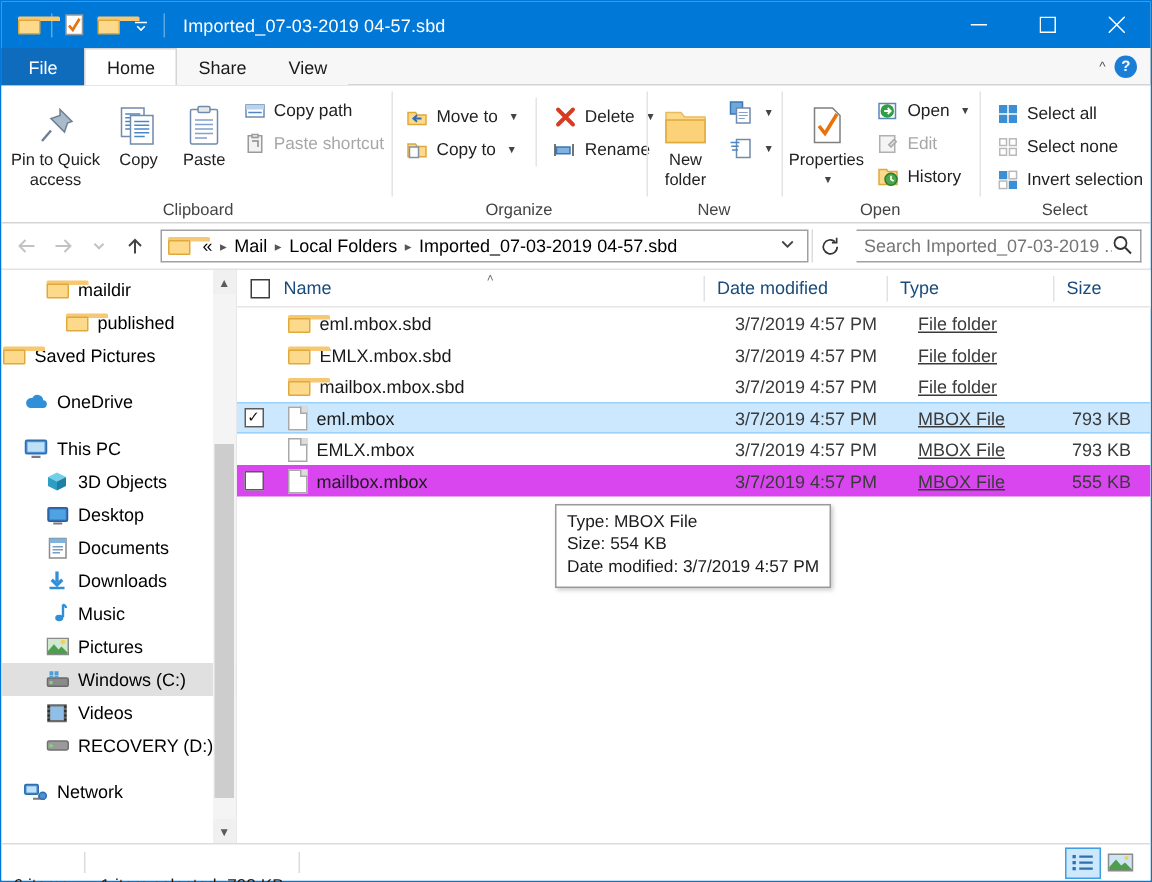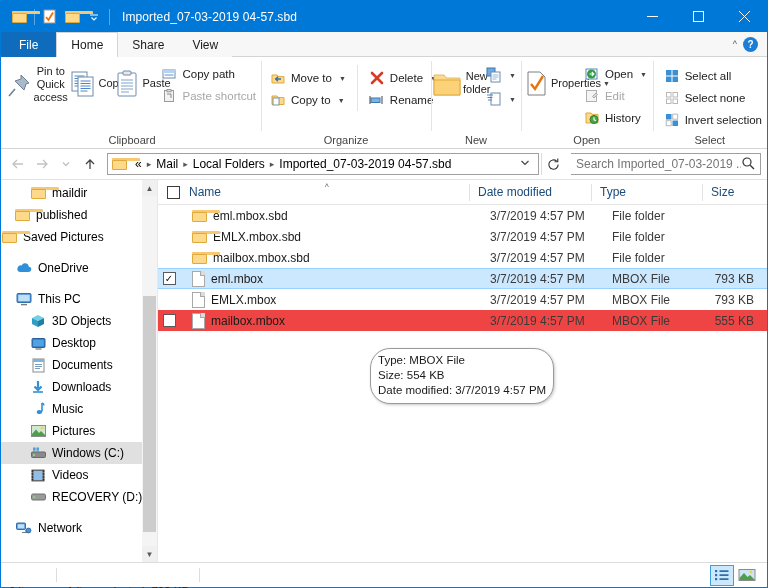--- a/index.html
+++ b/index.html
@@ -80,21 +80,21 @@
   }
   .rgroup { display: flex; flex-direction: column; position: relative; }
   .rgroup .grow { display: flex; flex: 1; align-items: flex-start; padding-top: 4px; }
   .rgroup .gname {
     height: 15px; text-align: center; font-size: 11px; color: #444; line-height: 15px;
   }
   .rgroup + .rgroup::before {
     content: ""; position: absolute; left: 0; top: 4px; bottom: 17px; width: 1px; background: #e4e4e4;
   }
   .big-btn {
-    width: 66px; display: flex; align-items: center;
+    width: 66px; display: flex; flex-direction: column; align-items: center;
     padding-top: 4px; text-align: center; font-size: 11px; line-height: 13px; color: #222;
   }
   .big-btn .bi { height: 34px; display: flex; align-items: flex-end; justify-content: center; margin-bottom: 2px;}
   .col-small { display: flex; flex-direction: column; padding-top: 2px; }
   .small-btn {
     display: flex; align-items: center; height: 22px; padding: 0 5px 0 3px;
     font-size: 11.5px; color: #222; gap: 5px; white-space: nowrap;
   }
   .small-btn.disabled { color: #a7a7a7; }
   .small-btn .si { width: 16px; height: 16px; display: flex; align-items: center; justify-content: center; flex:none; }
@@ -160,25 +160,25 @@
   }
   .sortmark { position: absolute; left: 50%; top: 1px; font-size: 8px; color: #6a6a6a; }
   .hdr-check {
     width: 13px; height: 13px; border: 1px solid #3c3c3c; background: #fff; margin-left: 9px; flex: none;
   }
   .rows { flex: 1; position: relative; overflow: hidden; }
   .row {
     height: 21px; display: flex; align-items: center; font-size: 12px; color: #1a1a1a;
   }
   .row.selected { background: #cce8ff; border-top: 1px solid #99d1ff; border-bottom: 1px solid #99d1ff; height: 21px;}
-  .row.hover { background: #ef4444; }
+  .row.hover { background: #d946ef; }
   .row .c-check { width: 22px; flex: none; display: flex; align-items: center; justify-content: center; }
   .row .c-name { display: flex; align-items: center; gap: 6px; padding-left: 0px; margin-left: 12px; }
   .row .c-date { color: #3a3a3a; padding-left: 9px; }
-  .row .c-type { color: #3a3a3a; padding-left: 9px; }
+  .row .c-type { color: #3a3a3a; padding-left: 9px; text-decoration: underline; }
   .row .c-size { color: #3a3a3a; text-align: right; padding-right: 13px; }
   .chk {
     width: 13px; height: 13px; border: 1px solid #5a5a5a; background: #fff;
     display: flex; align-items: center; justify-content: center; font-size: 10px; color: #111; line-height: 1;
   }
   .chk.hidden { visibility: hidden; }
   .fileicon { width: 13px; height: 16px; position: relative; flex: none; }
   .fileicon .pg {
     position: absolute; inset: 0; background: #fff; border: 1px solid #a9a9a9;
   }
@@ -589,21 +589,21 @@
 
         <div class="sb-item" style="padding-left:29px">
           <span class="ic">
               <span class="folder">
                 <span class="tab"></span>
                 <span class="body"></span>
               </span>
             </span>
           <span>maildir</span>
         </div>
-        <div class="sb-item" style="padding-left:13px">
+        <div class="sb-item" style="padding-left:42px">
           <span class="ic">
               <span class="folder">
                 <span class="tab"></span>
                 <span class="body"></span>
               </span>
             </span>
           <span>published</span>
         </div>
         <div class="sb-item" style="">
           <span class="ic">
@@ -880,21 +880,21 @@
                 <span class="pg"></span>
                 <span class="fold"></span>
               </span>
             <span>mailbox.mbox</span>
           </div>
           <div class="c-date" style="width:122px">3/7/2019 4:57 PM</div>
           <div class="c-type" style="width:111px">MBOX File</div>
           <div class="c-size" style="flex:1">555 KB</div>
         </div>
 
-        <div class="tooltip" style="left:212px; top:143px;border-radius:20px;">
+        <div class="tooltip" style="left:212px; top:131px;">
           <div>Type: MBOX File</div>
           <div>Size: 554 KB</div>
           <div>Date modified: 3/7/2019 4:57 PM</div>
         </div>
       </div>
     </div>
   </div>
 
   <div class="status">
     <span class="st-txt">6 items</span>

